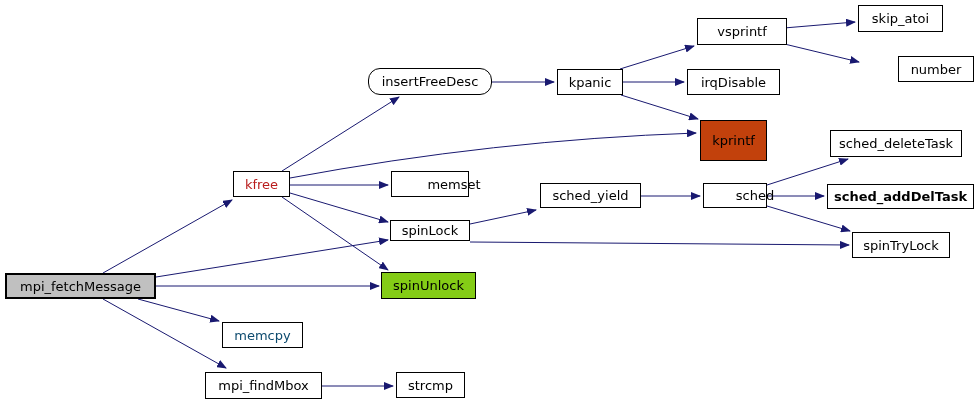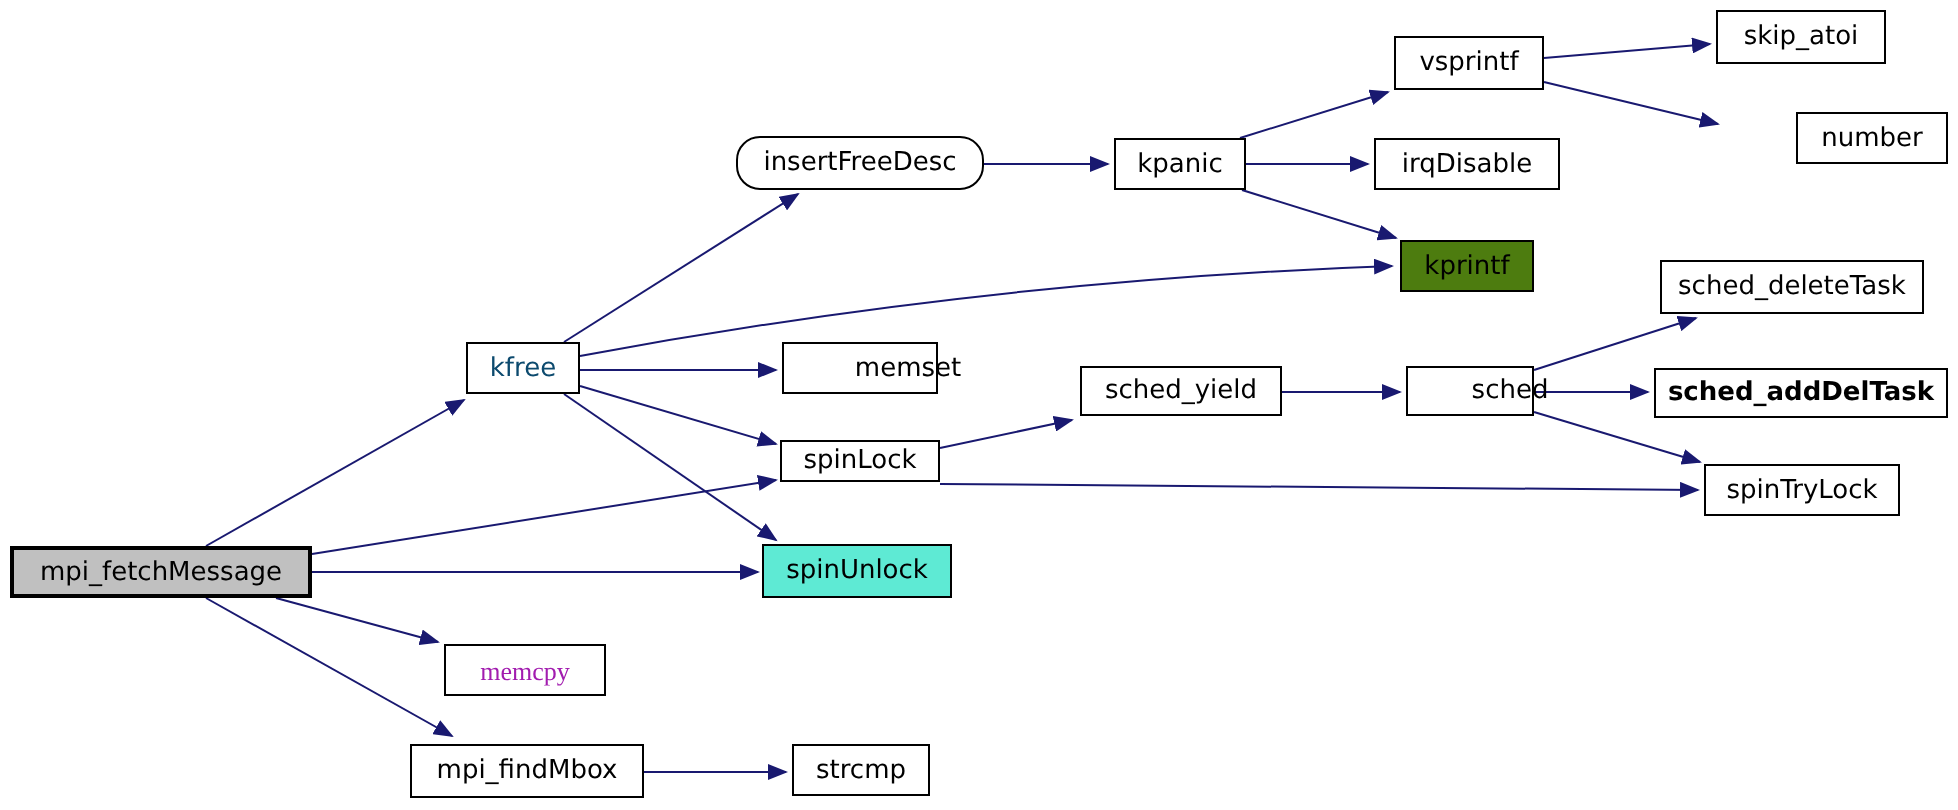--- a/index.html
+++ b/index.html
@@ -61,32 +61,32 @@
         <path d="M767,185 L848,159" stroke="#191970" stroke-width="1" fill="none" marker-end="url(#arrowhead)"></path>
         <path d="M767,196 L824,196" stroke="#191970" stroke-width="1" fill="none" marker-end="url(#arrowhead)"></path>
         <path d="M767,206 L850,231" stroke="#191970" stroke-width="1" fill="none" marker-end="url(#arrowhead)"></path>
         <path d="M470,224 L536,210" stroke="#191970" stroke-width="1" fill="none" marker-end="url(#arrowhead)"></path>
         <path d="M470,242 L849,245" stroke="#191970" stroke-width="1" fill="none" marker-end="url(#arrowhead)"></path>
         <path d="M322,386 L393,386" stroke="#191970" stroke-width="1" fill="none" marker-end="url(#arrowhead)"></path>
       </g>
   </svg>
   <div>
       <div class="node root" style="left: 5px; top: 273px; width: 151px; height: 26px; background: rgb(192, 192, 192); border-color: rgb(0, 0, 0); color: rgb(0, 0, 0);">mpi_fetchMessage</div>
-      <div class="node" style="left: 233px; top: 171px; width: 57px; height: 26px; background: rgb(255, 255, 255); border-color: rgb(0, 0, 0); color: #0c4a6e;">kfree</div>
+      <div class="node" style="left: 233px; top: 171px; width: 57px; height: 26px; background: rgb(255, 255, 255); border-color: rgb(0, 0, 0); color: #b91c1c;">kfree</div>
       <div class="node" style="left: 368px; top: 68px; width: 124px; height: 27px; background: rgb(255, 255, 255); border-color: rgb(0, 0, 0); color: rgb(0, 0, 0); border-radius: 12px;">insertFreeDesc</div>
       <div class="node" style="left: 391px; top: 171px; width: 78px; height: 26px; background: rgb(255, 255, 255); border-color: rgb(0, 0, 0); color: rgb(0, 0, 0); padding-left: 48px;">memset</div>
       <div class="node" style="left: 390px; top: 220px; width: 80px; height: 21px; background: rgb(255, 255, 255); border-color: rgb(0, 0, 0); color: rgb(0, 0, 0); text-align: right;">spinLock</div>
-      <div class="node" style="left: 381px; top: 272px; width: 95px; height: 27px; background: #5eead4; border-color: rgb(0, 0, 0); color: rgb(0, 0, 0);">spinUnlock</div>
-      <div class="node" style="left: 222px; top: 322px; width: 81px; height: 26px; background: rgb(255, 255, 255); border-color: rgb(0, 0, 0); color: #a21caf; font-family: Liberation Serif, serif;">memcpy</div>
+      <div class="node" style="left: 381px; top: 272px; width: 95px; height: 27px; background: #84cc16; border-color: rgb(0, 0, 0); color: rgb(0, 0, 0);">spinUnlock</div>
+      <div class="node" style="left: 222px; top: 322px; width: 81px; height: 26px; background: rgb(255, 255, 255); border-color: rgb(0, 0, 0); color: #0c4a6e;">memcpy</div>
       <div class="node" style="left: 205px; top: 372px; width: 117px; height: 27px; background: rgb(255, 255, 255); border-color: rgb(0, 0, 0); color: rgb(0, 0, 0);">mpi_findMbox</div>
       <div class="node" style="left: 396px; top: 372px; width: 69px; height: 26px; background: rgb(255, 255, 255); border-color: rgb(0, 0, 0); color: rgb(0, 0, 0);">strcmp</div>
       <div class="node" style="left: 557px; top: 69px; width: 66px; height: 26px; background: rgb(255, 255, 255); border-color: rgb(0, 0, 0); color: rgb(0, 0, 0);">kpanic</div>
-      <div class="node" style="left: 697px; top: 18px; width: 75px; height: 27px; background: rgb(255, 255, 255); border-color: rgb(0, 0, 0); color: rgb(0, 0, 0);">vsprintf</div>
+      <div class="node" style="left: 697px; top: 18px; width: 90px; height: 27px; background: rgb(255, 255, 255); border-color: rgb(0, 0, 0); color: rgb(0, 0, 0);">vsprintf</div>
       <div class="node" style="left: 687px; top: 69px; width: 93px; height: 26px; background: rgb(255, 255, 255); border-color: rgb(0, 0, 0); color: rgb(0, 0, 0);">irqDisable</div>
-      <div class="node" style="left: 700px; top: 120px; width: 67px; height: 26px; background: #4d7c0f; border-color: rgb(0, 0, 0); color: rgb(0, 0, 0);">kprintf</div>
+      <div class="node" style="left: 700px; top: 120px; width: 67px; height: 41px; background: #c2410c; border-color: rgb(0, 0, 0); color: rgb(0, 0, 0);">kprintf</div>
       <div class="node" style="left: 858px; top: 5px; width: 85px; height: 27px; background: rgb(255, 255, 255); border-color: rgb(0, 0, 0); color: rgb(0, 0, 0);">skip_atoi</div>
       <div class="node" style="left: 862px; top: 56px; width: 76px; height: 26px; background: rgb(255, 255, 255); border-color: rgb(0, 0, 0); color: rgb(0, 0, 0); margin-left: 36px;">number</div>
       <div class="node" style="left: 540px; top: 183px; width: 101px; height: 25px; background: rgb(255, 255, 255); border-color: rgb(0, 0, 0); color: rgb(0, 0, 0);">sched_yield</div>
       <div class="node" style="left: 703px; top: 183px; width: 64px; height: 25px; background: rgb(255, 255, 255); border-color: rgb(0, 0, 0); color: rgb(0, 0, 0); padding-left: 40px;">sched</div>
       <div class="node" style="left: 830px; top: 130px; width: 132px; height: 27px; background: rgb(255, 255, 255); border-color: rgb(0, 0, 0); color: rgb(0, 0, 0);">sched_deleteTask</div>
       <div class="node" style="left: 827px; top: 184px; width: 147px; height: 25px; background: rgb(255, 255, 255); border-color: rgb(0, 0, 0); color: rgb(0, 0, 0); font-weight: bold;">sched_addDelTask</div>
       <div class="node" style="left: 852px; top: 232px; width: 98px; height: 26px; background: rgb(255, 255, 255); border-color: rgb(0, 0, 0); color: rgb(0, 0, 0);">spinTryLock</div>
     </div>
 </div>
 

